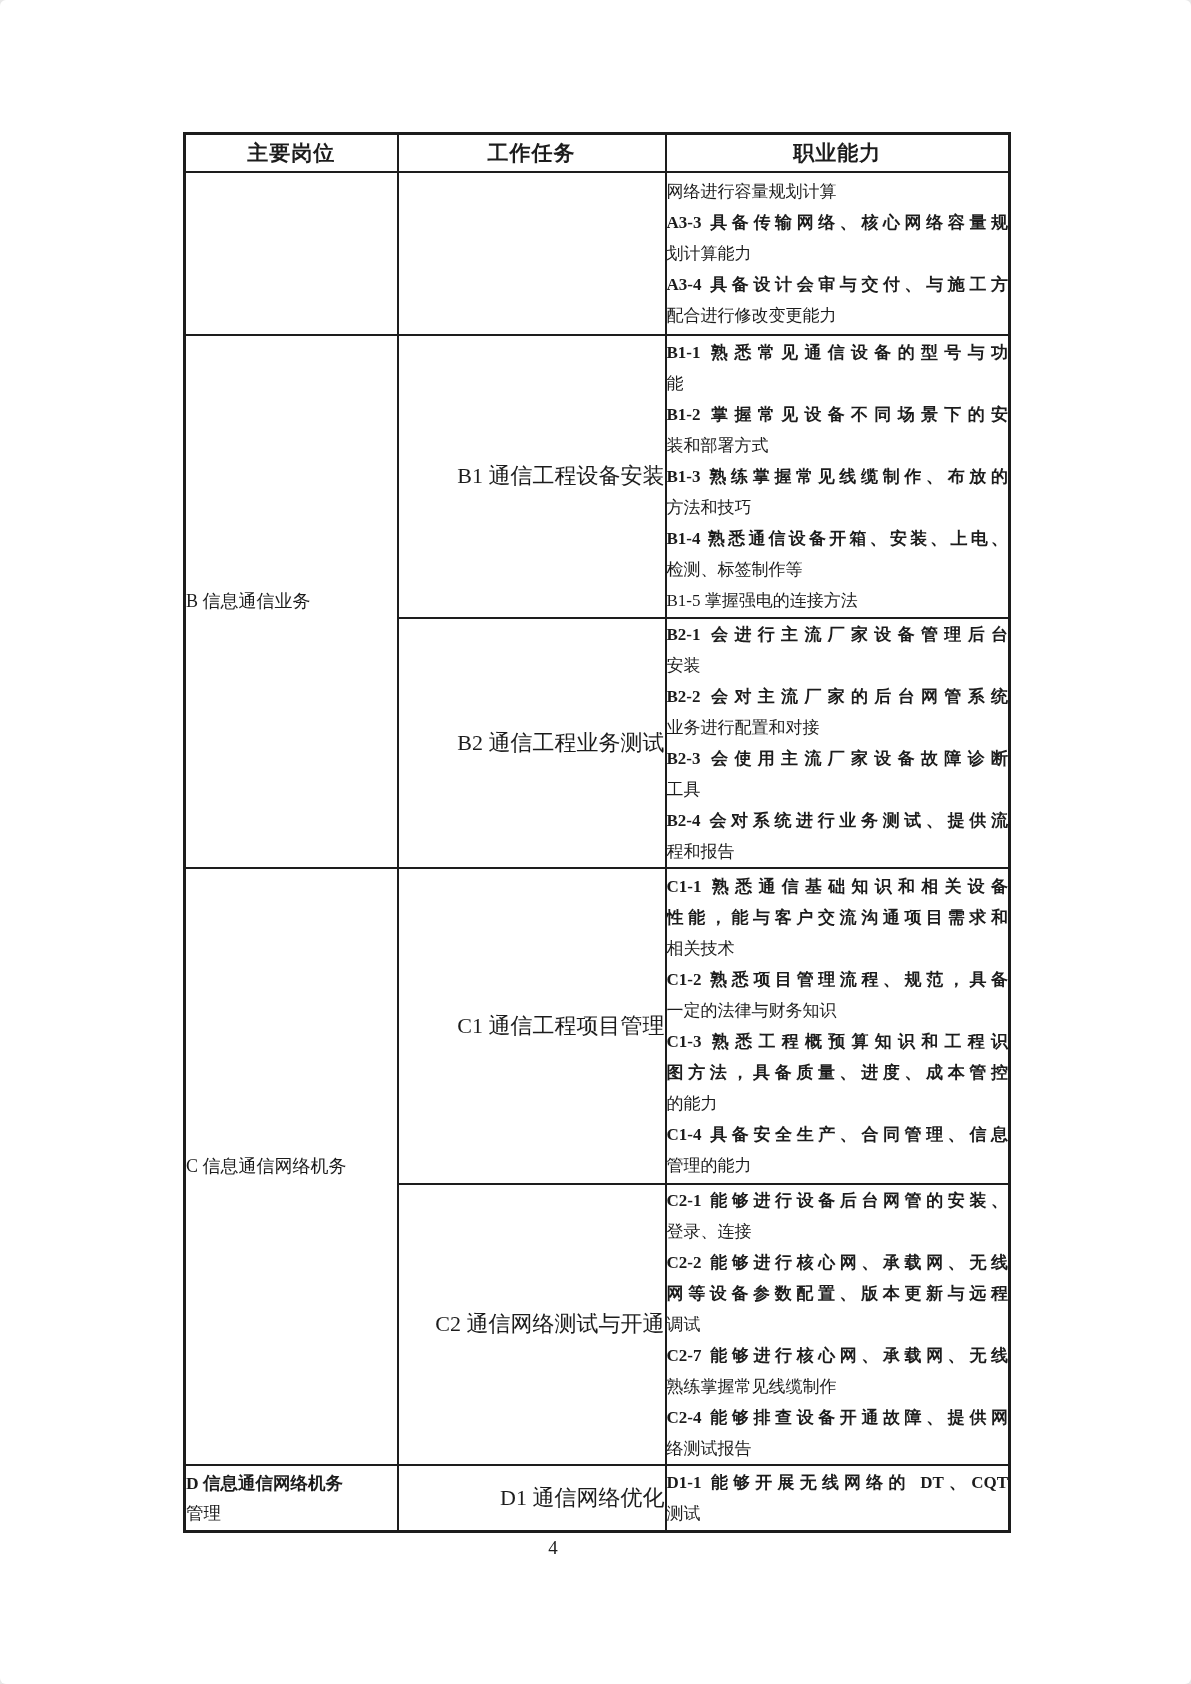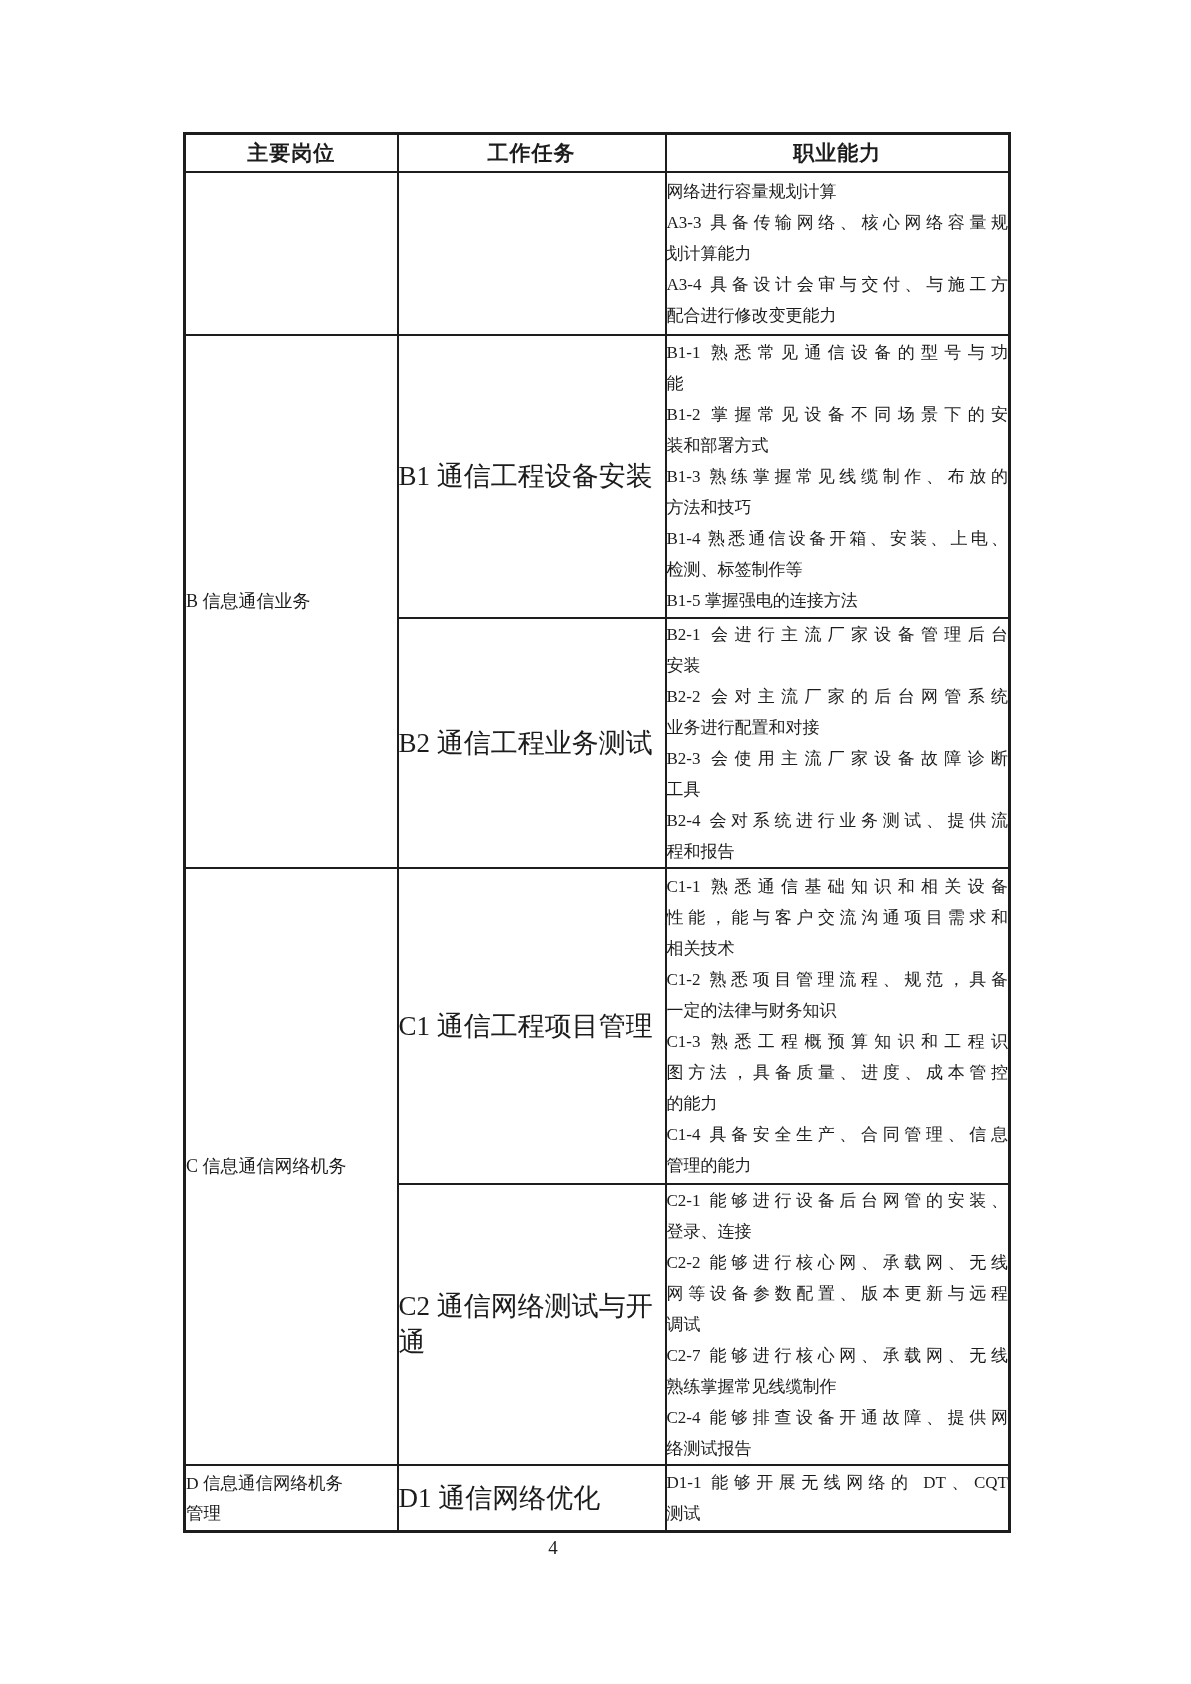--- a/index.html
+++ b/index.html
@@ -9,20 +9,21 @@
   }
   .page {
     position: relative;
     width: 1191px;
     height: 1684px;
     margin: 0 auto;
     background: #ffffff;
     color: #1c1c1c;
     font-family: "Liberation Serif", "DejaVu Serif", serif;
     overflow: hidden;
+    border-radius: 6px;
   }
   table.doc-table {
     position: absolute;
     left: 183px;
     top: 132px;
     width: 828px;
     border-collapse: collapse;
     table-layout: fixed;
     border: 3px solid #1d1d1d;
   }
@@ -60,39 +61,40 @@
     padding-left: 12px;
     font-size: 17.5px;
   }
   td.cell-pos-d .a-line {
     line-height: 30px;
     text-align: left !important;
     text-align-last: left !important;
     font-size: 17.5px;
   }
   td.cell-task {
-    font-size: 27px;
-    text-align: left;
+    font-size: 22px;
+    text-align: right;
     padding-left: 8px;
   }
   td.cell-abil {
     vertical-align: top;
     padding: 3px 4px 0 6px;
   }
   .a-line {
     font-size: 17px;
     line-height: 31px;
     text-align: left;
     white-space: nowrap;
   }
   .a-line.fill {
     white-space: normal;
     text-align: justify;
     text-align-last: justify;
     text-justify: inter-character;
+    font-weight: bold;
   }
   .page-footer {
     position: absolute;
     left: 183px;
     top: 1537px;
     width: 740px;
     text-align: center;
     font-size: 19px;
     color: #1c1c1c;
   }

